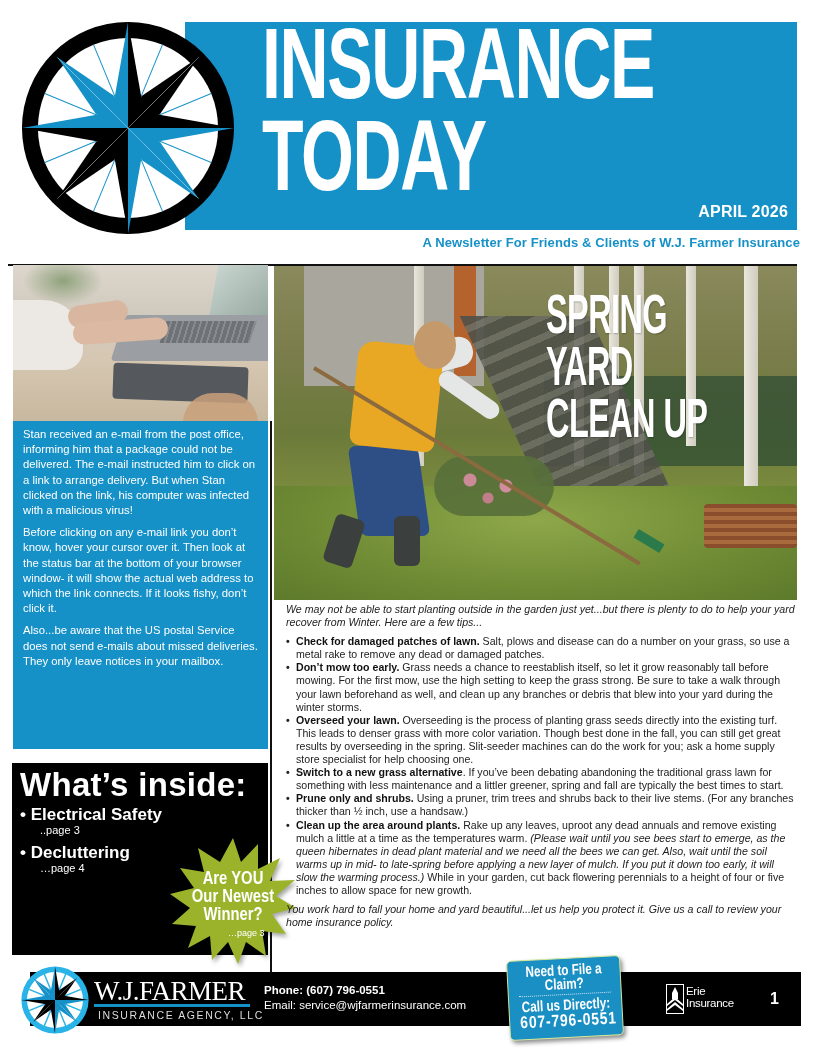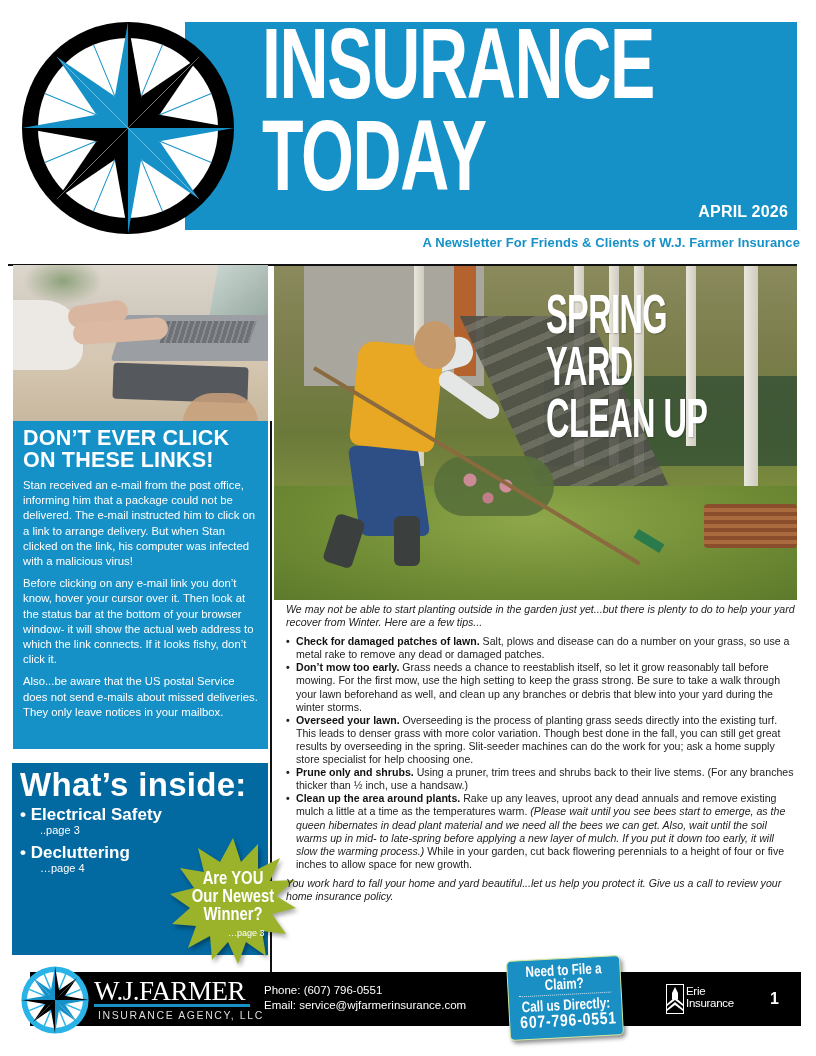--- a/index.html
+++ b/index.html
@@ -30,21 +30,21 @@
   .left-photo .screen { position:absolute; left:200px; top:0px; width:70px; height:60px; background:linear-gradient(135deg,#c8d4cf,#8fa39a); transform:skewX(-10deg); }
   .left-photo .tablet { position:absolute; left:100px; top:100px; width:135px; height:36px; background:#55585c; border-radius:4px; transform:rotate(2deg); }
   .left-photo .cup { position:absolute; left:170px; top:128px; width:75px; height:30px; background:#c9a07a; border-radius:40px 40px 0 0; opacity:0.85; }
 
   .alert-box { position:absolute; left:13px; top:421px; width:255px; height:328px; background:#1691c8; color:#fff; padding:6px 10px 0 10px; }
   .alert-title { font-weight:bold; font-size:21.5px; line-height:22px; letter-spacing:0.2px; margin-bottom:7px; }
   .alert-box p { font-size:11.3px; line-height:15.2px; margin-bottom:7px; }
 
   .vrule { position:absolute; left:270px; top:421px; width:1.5px; height:552px; background:#111; }
 
-  .inside-box { position:absolute; left:12px; top:763px; width:256px; height:192px; background:#0369a1; color:#fff; padding:4px 8px; }
+  .inside-box { position:absolute; left:12px; top:763px; width:256px; height:192px; background:#000000; color:#fff; padding:4px 8px; }
   .inside-title { font-weight:bold; font-size:33px; line-height:36px; letter-spacing:0.3px; }
   .inside-list { list-style:none; margin-top:2px; }
   .inside-list li { margin-bottom:6px; }
   .inside-list .item-label { font-weight:bold; font-size:17px; line-height:19px; display:block; }
   .inside-list .item-label::before { content:"\2022\00a0"; }
   .inside-list .item-page { font-size:11px; line-height:13px; display:block; padding-left:20px; }
 
   .starburst { position:absolute; left:168px; top:836px; width:130px; height:130px; }
   .starburst svg { position:absolute; left:0; top:0; filter:drop-shadow(2px 3px 2px rgba(0,0,0,0.35)); }
   .star-text { position:absolute; left:10px; top:33px; width:110px; text-align:center; color:#fff; font-weight:bold; line-height:18px; }
@@ -81,21 +81,21 @@
   .tips li::before { content:"\2022"; position:absolute; left:0; top:0; font-weight:bold; }
   .tips b { font-weight:bold; color:#111; }
   .article .closing { margin-top:6px; font-style:italic; }
 
   
   .footer-bar { position:absolute; left:30px; top:972px; width:771px; height:54px; background:#000; }
   .footer-compass { position:absolute; left:20px; top:965px; width:70px; height:70px; }
   .footer-brand { position:absolute; left:94px; top:977px; color:#fff; font-family:"Liberation Serif", serif; font-size:27px; line-height:28px; letter-spacing:-0.5px; }
   .footer-brand-underline { position:absolute; left:94px; top:1004px; width:156px; height:3px; background:#1691c8; }
   .footer-sub { position:absolute; left:98px; top:1009px; color:#ddd; font-size:10.5px; letter-spacing:1.6px; }
-  .footer-phone { position:absolute; left:264px; top:983px; color:#fff; font-size:11.5px; line-height:15px; }
+  .footer-phone { position:absolute; left:264px; top:983px; color:#fff; font-size:11.5px; line-height:15px;font-weight:bold; }
   .footer-email { position:absolute; left:264px; top:998px; color:#fff; font-size:11.5px; line-height:15px; }
   .claim-card { position:absolute; left:508px; top:958px; width:114px; height:80px; background:#1a8fc4; border:1.5px solid #d6e89a; border-radius:5px; transform:rotate(-3deg); box-shadow:2px 3px 4px rgba(0,0,0,0.45); color:#fff; text-align:center; font-weight:bold; padding-top:4px; }
   .claim-card .c1 { display:block; font-size:15px; line-height:14px; transform:scaleX(0.78); white-space:nowrap; }
   .claim-card .sep { display:block; margin:3px 10px 2px; border-top:1px dotted #cfe4f2; }
   .claim-card .c2 { display:block; font-size:15px; line-height:15px; transform:scaleX(0.78); white-space:nowrap; }
   .claim-card .c3 { display:block; font-size:17px; line-height:17px; transform:scaleX(0.82); white-space:nowrap; letter-spacing:1px; }
   .erie-icon { position:absolute; left:666px; top:984px; width:18px; height:30px; }
   .erie-text { position:absolute; left:686px; top:985px; color:#fff; font-size:11.5px; line-height:12px; letter-spacing:-0.3px; }
   .page-number { position:absolute; left:770px; top:990px; color:#fff; font-weight:bold; font-size:16px; }
 </style>
@@ -155,21 +155,20 @@
     <div class="screen"></div>
     <div class="laptop"></div>
     <div class="keys"></div>
     <div class="arm"></div>
     <div class="hand1"></div>
     <div class="hand2"></div>
     <div class="tablet"></div>
     <div class="cup"></div>
   </div>
   <div class="alert-box">
-    <h2 class="alert-title">DON’T EVER CLICK ON THESE LINKS!</h2>
     <p>Stan received an e-mail from the post office, informing him that a package could not be delivered.  The e-mail instructed him to click on a link to arrange delivery. But when Stan clicked on the link, his computer was infected with a malicious virus!</p>
     <p>Before clicking on any e-mail link you don’t know, hover your cursor over it.  Then look at the status bar at the bottom of your browser window- it will show the actual web address to which the link connects. If it looks fishy, don’t click it.</p>
     <p>Also...be aware that the US postal Service does not send e-mails about missed deliveries. They only leave notices in your mailbox.</p>
   </div>
 </section>
 
 <div class="vrule"></div>
 
 <section class="inside-box">
   <h2 class="inside-title">What’s inside:</h2>
@@ -227,20 +226,21 @@
       <span>CLEAN UP</span>
     </h1>
   </div>
 
   <div class="article">
     <p class="intro">We may not be able to start planting outside in the garden just yet...but there is plenty to do to help your yard recover from Winter. Here are a few tips...</p>
     <ul class="tips">
       <li><b>Check for damaged patches of lawn.</b><span> Salt, plows and disease can do a number on your grass, so use a metal rake to remove any dead or damaged patches.</span></li>
       <li><b>Don’t mow too early.</b><span> Grass needs a chance to reestablish itself, so let it grow reasonably tall before mowing. For the first mow, use the high setting to keep the grass strong. Be sure to take a walk through your lawn beforehand as well, and clean up any branches or debris that blew into your yard during the winter storms.</span></li>
       <li><b>Overseed your lawn.</b><span> Overseeding is the process of planting grass seeds directly into the existing turf. This leads to denser grass with more color variation. Though best done in the fall, you can still get great results by overseeding in the spring. Slit-seeder machines can do the work for you; ask a home supply store specialist for help choosing one.</span></li>
+      <li><b>Switch to a new grass alternative</b><span>. If you’ve been debating abandoning the traditional grass lawn for something with less maintenance and a littler greener, spring and fall are typically the best times to start.</span></li>
       <li><b>Prune only and shrubs.</b><span> Using a pruner, trim trees and shrubs back to their live stems. (For any branches thicker than ½ inch, use a handsaw.)</span></li>
       <li><b>Clean up the area around plants.</b><span> Rake up any leaves, uproot any dead annuals and remove existing mulch a little at a time as the temperatures warm. </span><i>(Please wait until you see bees start to emerge, as the queen hibernates in dead plant material and we need all the bees we can get. Also, wait until the soil warms up in mid- to late-spring before applying a new layer of mulch. If you put it down too early, it will slow the warming process.)</i><span> While in your garden, cut back flowering perennials to a height of four or five inches to allow space for new growth.</span></li>
     </ul>
     <p class="closing">You work hard to fall your home and yard beautiful...let us help you protect it. Give us a call to review your home insurance policy.</p>
   </div>
 </section>
 
 <footer>
   <div class="footer-bar"></div>
   <svg class="footer-compass" viewBox="-100 -100 200 200">

